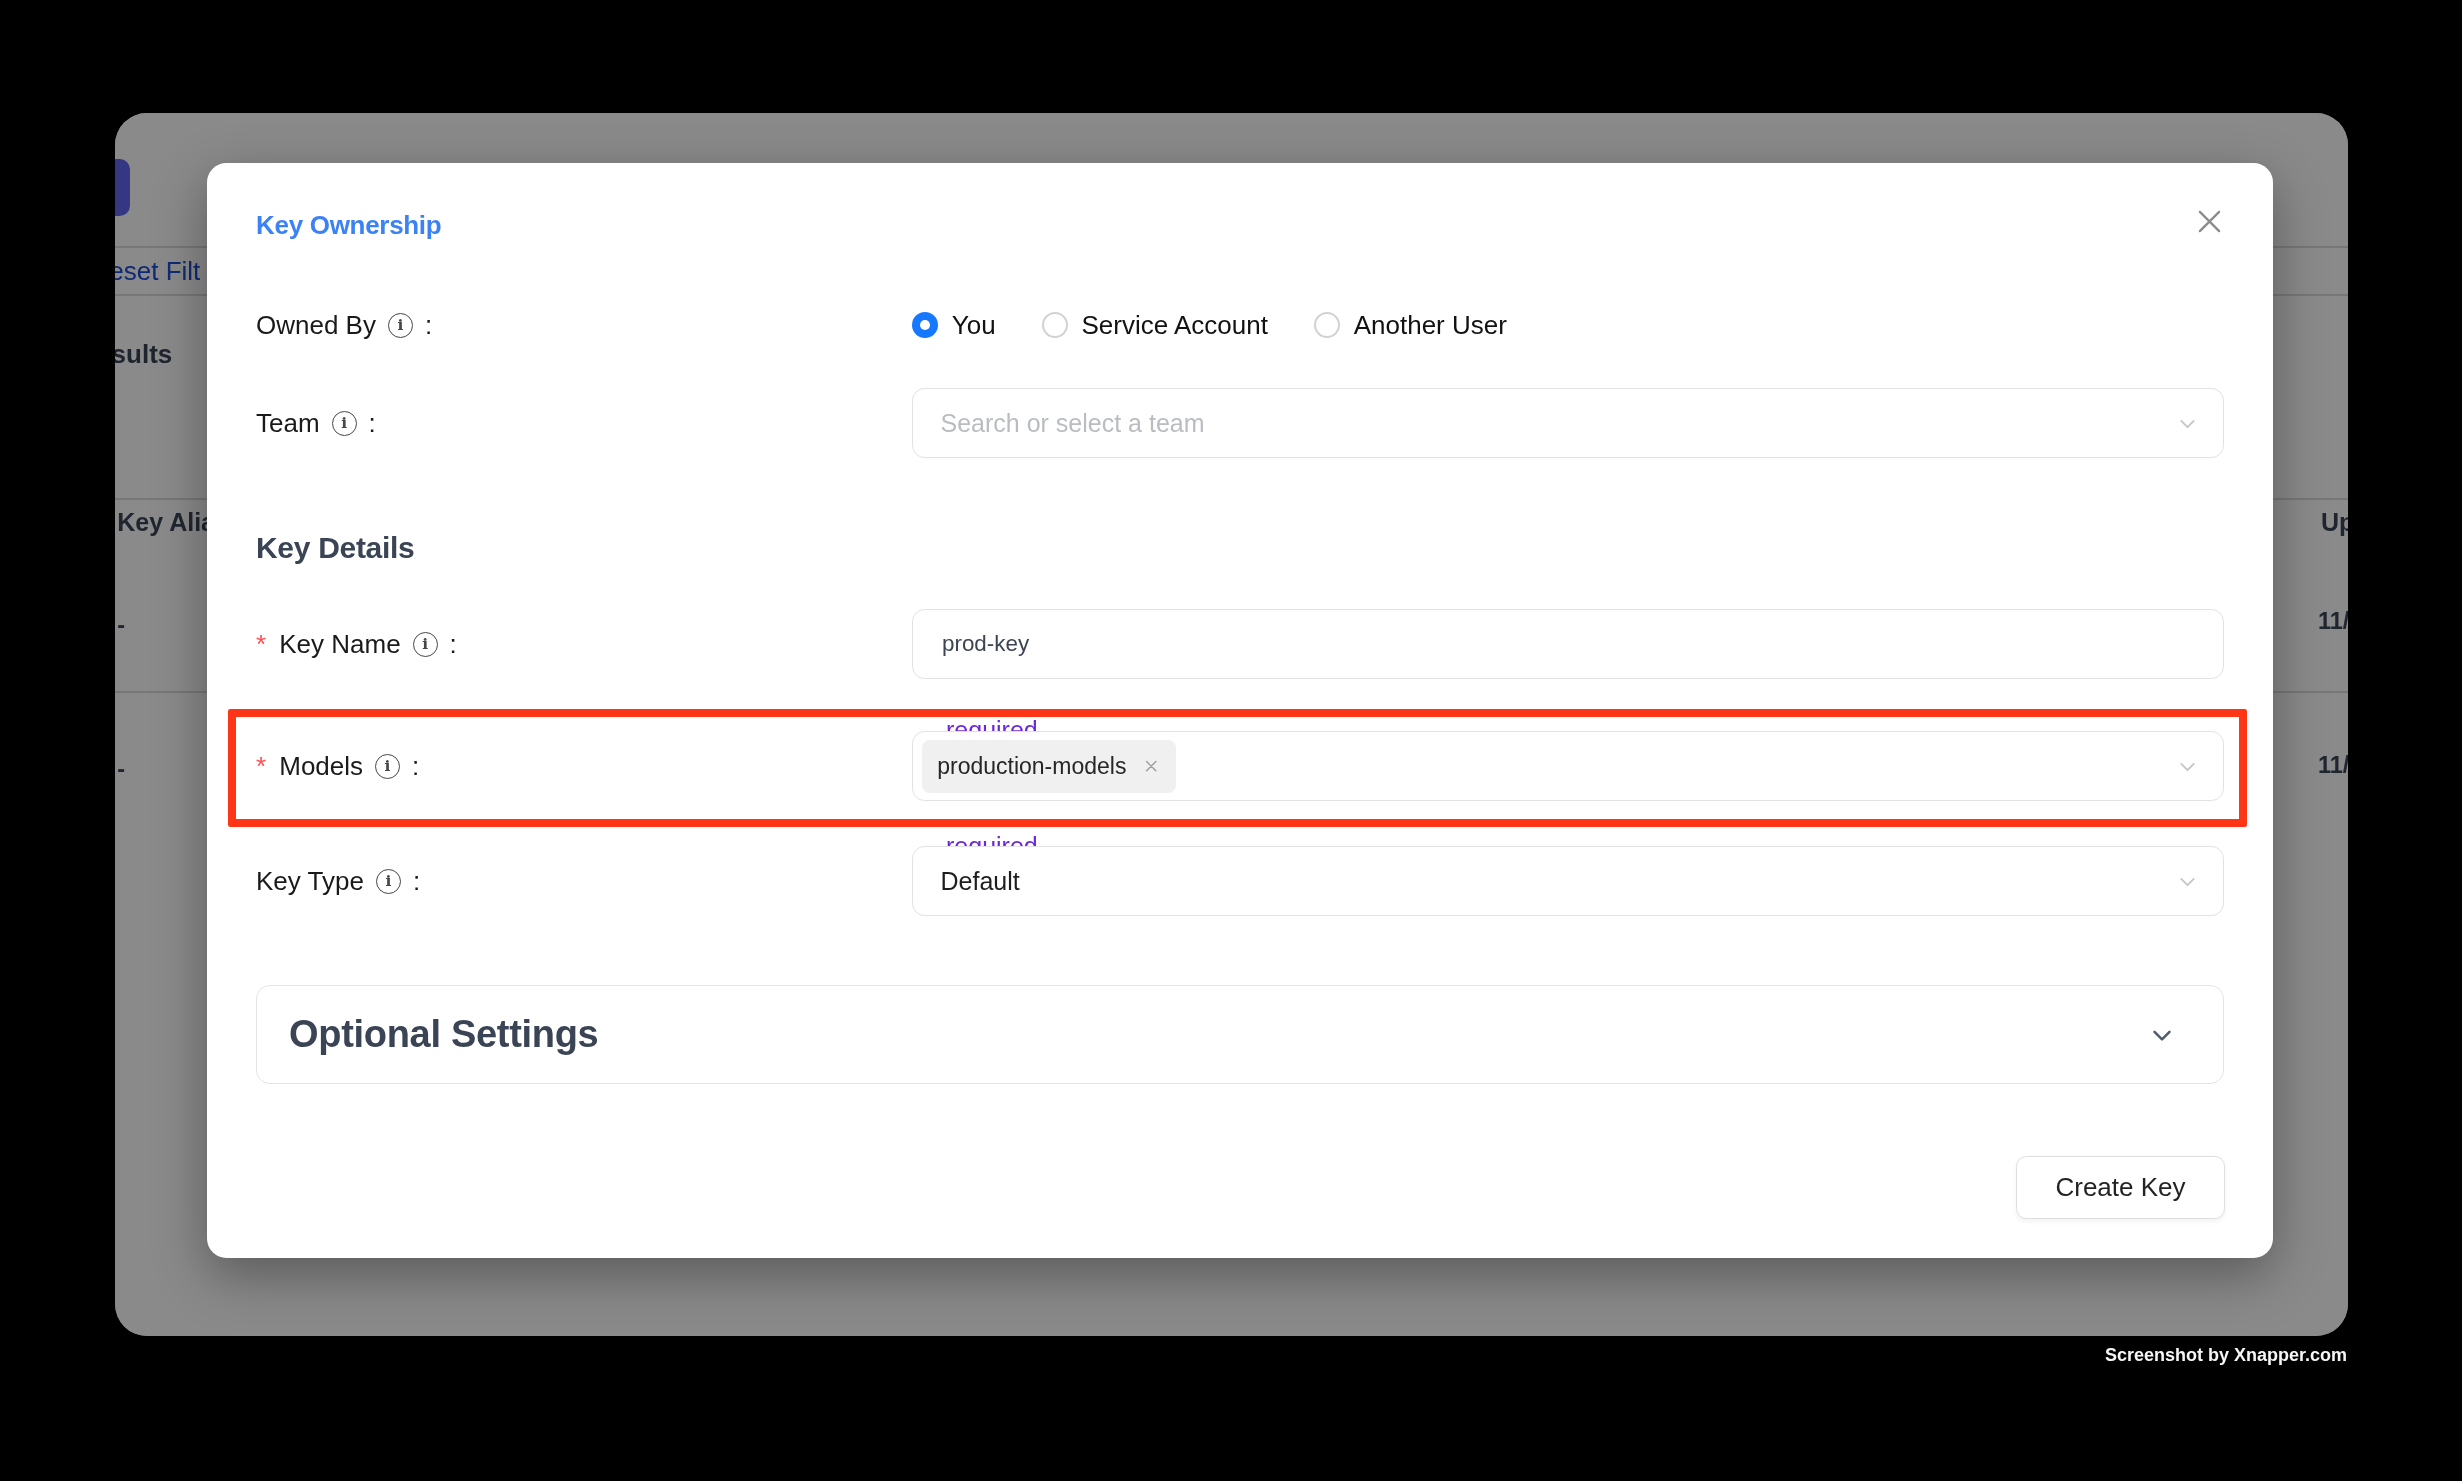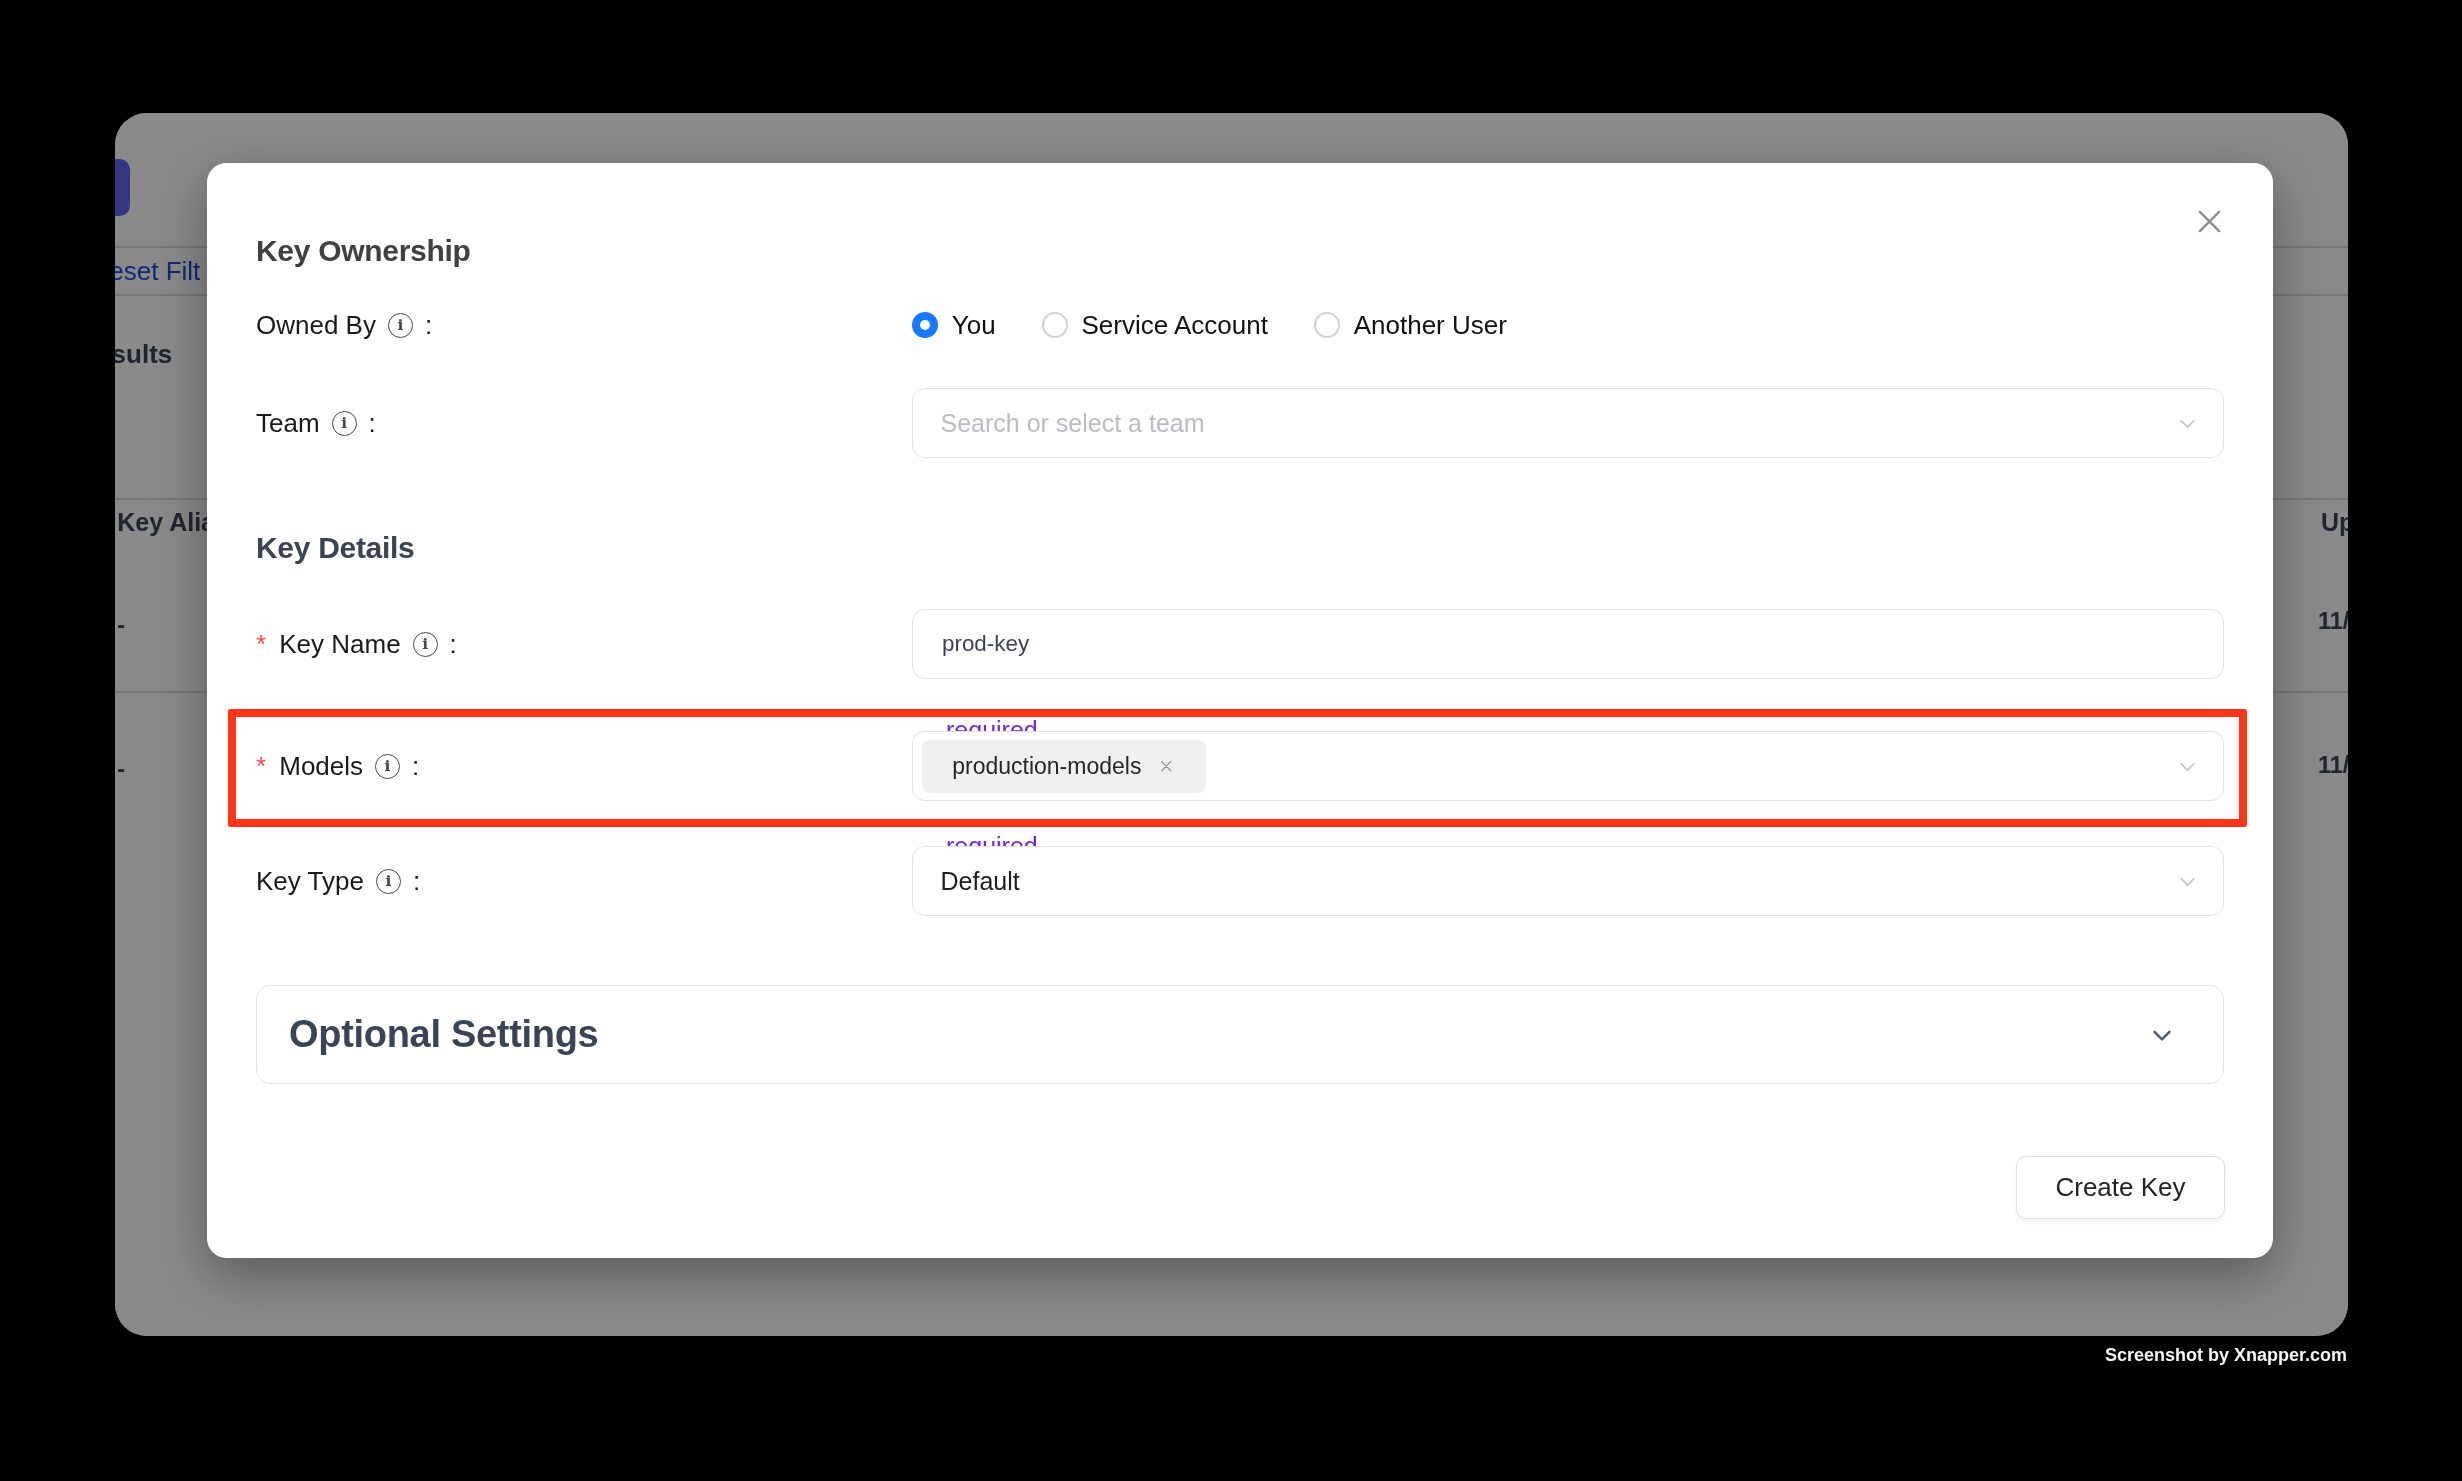--- a/index.html
+++ b/index.html
@@ -21,21 +21,21 @@
   .bg-th{font-size:25px;color:#3b4759;font-weight:700;}
   .bg-td{font-size:23.5px;color:#3b4759;font-weight:600;}
   .dim{position:absolute;inset:0;background:rgba(0,0,0,0.46);z-index:5;}
 
   
   .modal{
     position:absolute;left:92px;top:50px;width:2066px;height:1095px;
     background:#fff;border-radius:19.5px;z-index:10;
     box-shadow:0 17px 52px rgba(0,0,0,0.35);
   }
-  .modal-title{position:absolute;left:49px;top:47px;font-size:30px;font-weight:600;color:#404040;letter-spacing:-0.3px;margin-top:24px;}
+  .modal-title{position:absolute;left:49px;top:47px;font-size:26px;font-weight:600;color:#3b82f6;letter-spacing:-0.3px;}
   .section-heading{position:absolute;left:49px;font-size:30px;font-weight:600;color:#3a4454;letter-spacing:-0.3px;}
   .close-btn{position:absolute;top:38px;right:44px;width:40px;height:40px;display:flex;align-items:center;justify-content:center;cursor:pointer;color:#8c8c8c;}
 
   .label-band{position:absolute;left:49px;display:flex;align-items:center;gap:12px;font-size:26px;color:#1a1a1a;}
   .req-mark{color:#ff4d4f;font-size:26px;margin-right:1.1px;}
   .colon{color:#1a1a1a;}
   .info{width:23px;height:23px;border:1.7px solid #474747;border-radius:50%;display:flex;align-items:center;justify-content:center;flex:0 0 auto;}
   .info i{font-style:normal;font-size:15.5px;font-weight:600;color:#474747;font-family:"DejaVu Serif",serif;line-height:1;}
 
   .ctrl{position:absolute;left:705px;width:1312px;height:70px;box-sizing:border-box;
@@ -47,21 +47,21 @@
 
   .radio-band{position:absolute;left:705px;display:flex;align-items:center;gap:46px;}
   .radio-opt{display:flex;align-items:center;gap:13.8px;cursor:pointer;}
   .radio{width:26px;height:26px;border-radius:50%;box-sizing:border-box;border:2px solid #d2d2d2;background:#fff;display:flex;align-items:center;justify-content:center;}
   .radio.sel{border:none;background:#1677ff;}
   .radio.sel::after{content:"";width:9.8px;height:9.8px;border-radius:50%;background:#fff;}
   .radio-label{font-size:26px;color:#121212;}
 
   .req-msg{position:absolute;left:739px;height:40px;display:flex;align-items:center;font-size:25px;color:#6d28d9;margin-top:24px;}
 
-  .tag{margin-left:9.2px;height:53px;background:#f0f0f0;border-radius:8px;display:flex;align-items:center;padding:0 30px;gap:16px;}
+  .tag{margin-left:9.2px;height:53px;background:#f0f0f0;border-radius:8px;display:flex;align-items:center;padding:0 15px;gap:16px;}
   .tag-text{font-size:23px;color:#262626;}
   .tag-x{color:#9a9a9a;display:flex;cursor:pointer;}
 
   .opt-panel{position:absolute;left:49px;top:822px;width:1968px;height:99px;box-sizing:border-box;
              border:1.7px solid #e4e4e4;border-radius:13.8px;background:#fff;display:flex;align-items:center;cursor:pointer;}
   .opt-title{margin-left:32px;font-size:38px;font-weight:600;color:#3a4454;letter-spacing:-0.3px;}
   .opt-chev{position:absolute;right:46px;color:#515c6b;}
 
   .create-btn{position:absolute;right:48px;top:993px;width:209px;height:63px;box-sizing:border-box;
               background:#fff;border:1.7px solid #dedede;border-radius:10.3px;display:flex;align-items:center;justify-content:center;

